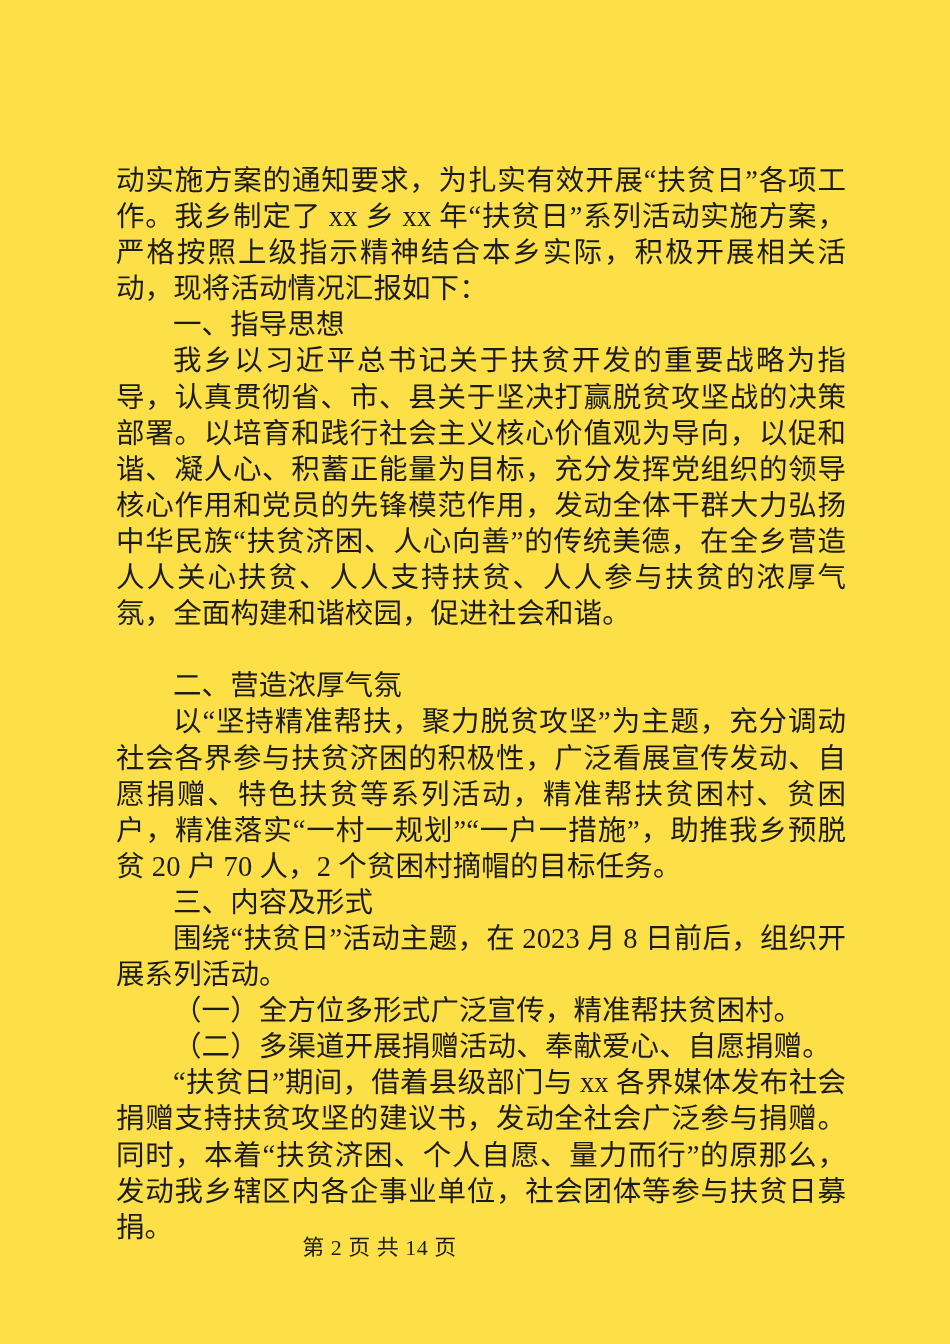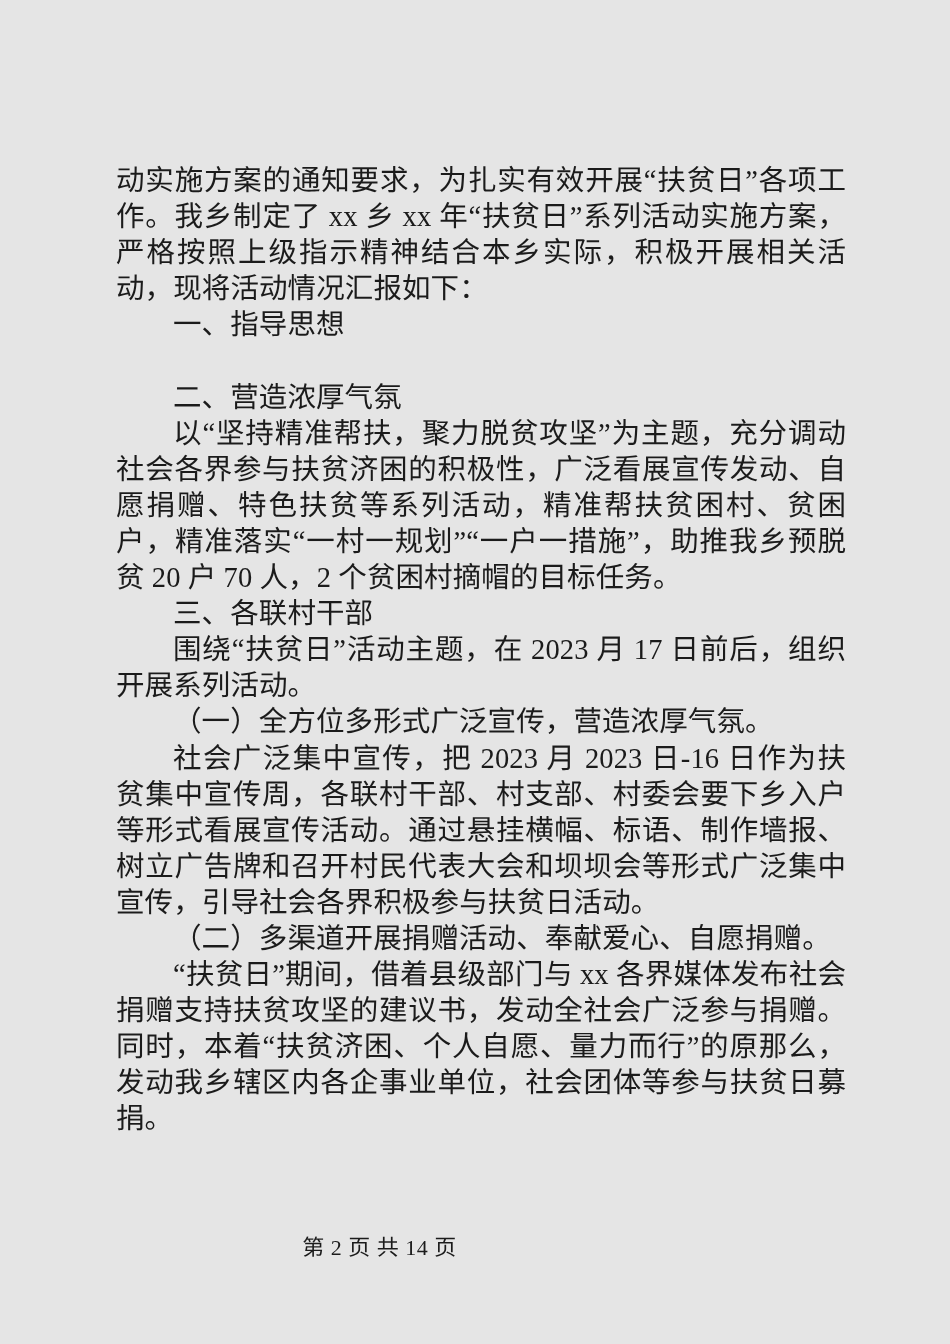--- a/index.html
+++ b/index.html
@@ -6,21 +6,21 @@
   html, body {
     margin: 0;
     padding: 0;
     background: #ffffff;
   }
 
   .page {
     position: relative;
     width: 950px;
     height: 1344px;
-    background: #e5e5e5;
+    background: #fde047;
     overflow: hidden;
     box-sizing: border-box;
   }
 
   .doc-body {
     position: absolute;
     left: 116px;
     top: 163px;
     width: 730px;
   }
@@ -85,34 +85,34 @@
 <body>
 
 <div class="page">
 
   <div class="doc-body">
 
     <p class="para cont">动实施方案的通知要求，为扎实有效开展“扶贫日”各项工作。我乡制定了 xx 乡 xx 年“扶贫日”系列活动实施方案，严格按照上级指示精神结合本乡实际，积极开展相关活动，现将活动情况汇报如下：</p>
 
     <p class="para heading">一、指导思想</p>
 
+    <p class="para indent">我乡以习近平总书记关于扶贫开发的重要战略为指导，认真贯彻省、市、县关于坚决打赢脱贫攻坚战的决策部署。以培育和践行社会主义核心价值观为导向，以促和谐、凝人心、积蓄正能量为目标，充分发挥党组织的领导核心作用和党员的先锋模范作用，发动全体干群大力弘扬中华民族“扶贫济困、人心向善”的传统美德，在全乡营造人人关心扶贫、人人支持扶贫、人人参与扶贫的浓厚气氛，全面构建和谐校园，促进社会和谐。</p>
 
     <div class="spacer"></div>
 
     <p class="para heading">二、营造浓厚气氛</p>
 
     <p class="para indent">以“坚持精准帮扶，聚力脱贫攻坚”为主题，充分调动社会各界参与扶贫济困的积极性，广泛看展宣传发动、自愿捐赠、特色扶贫等系列活动，精准帮扶贫困村、贫困户，精准落实“一村一规划”“一户一措施”，助推我乡预脱贫 20 户 70 人，2 个贫困村摘帽的目标任务。</p>
 
-    <p class="para heading">三、各联村干部</p>
+    <p class="para heading">三、内容及形式</p>
 
-    <p class="para indent ragged">围绕“扶贫日”活动主题，在 2023 月 17 日前后，组织开展系列活动。</p>
+    <p class="para indent ragged">围绕“扶贫日”活动主题，在 2023 月 8 日前后，组织开展系列活动。</p>
 
-    <p class="para heading">（一）全方位多形式广泛宣传，营造浓厚气氛。</p>
+    <p class="para heading">（一）全方位多形式广泛宣传，精准帮扶贫困村。</p>
 
-    <p class="para indent">社会广泛集中宣传，把 2023 月 2023 日-16 日作为扶贫集中宣传周，各联村干部、村支部、村委会要下乡入户等形式看展宣传活动。通过悬挂横幅、标语、制作墙报、树立广告牌和召开村民代表大会和坝坝会等形式广泛集中宣传，引导社会各界积极参与扶贫日活动。</p>
 
     <p class="para heading">（二）多渠道开展捐赠活动、奉献爱心、自愿捐赠。</p>
 
     <p class="para indent ragged">“扶贫日”期间，借着县级部门与 xx 各界媒体发布社会捐赠支持扶贫攻坚的建议书，发动全社会广泛参与捐赠。同时，本着“扶贫济困、个人自愿、量力而行”的原那么，发动我乡辖区内各企事业单位，社会团体等参与扶贫日募捐。</p>
 
   </div>
 
   <div class="footer">第 2 页  共 14 页</div>
 
 </div>

